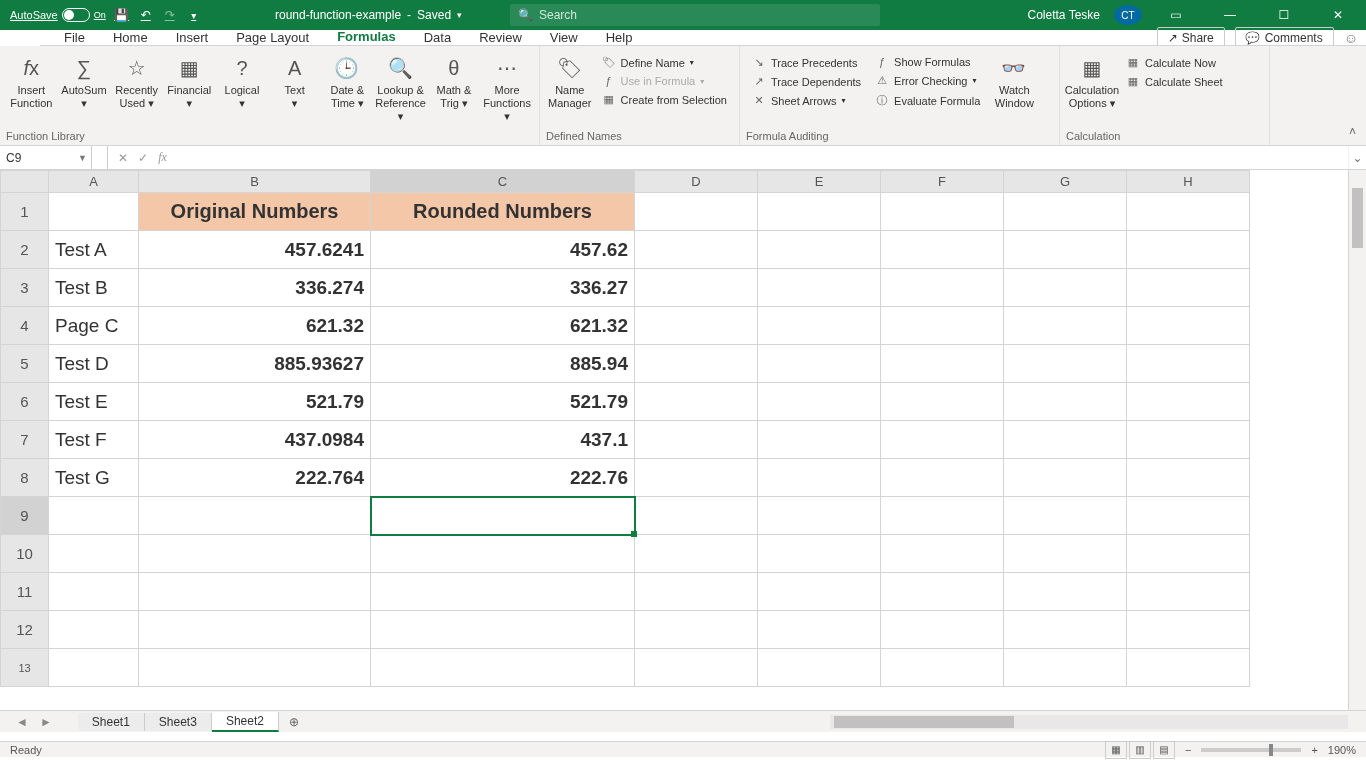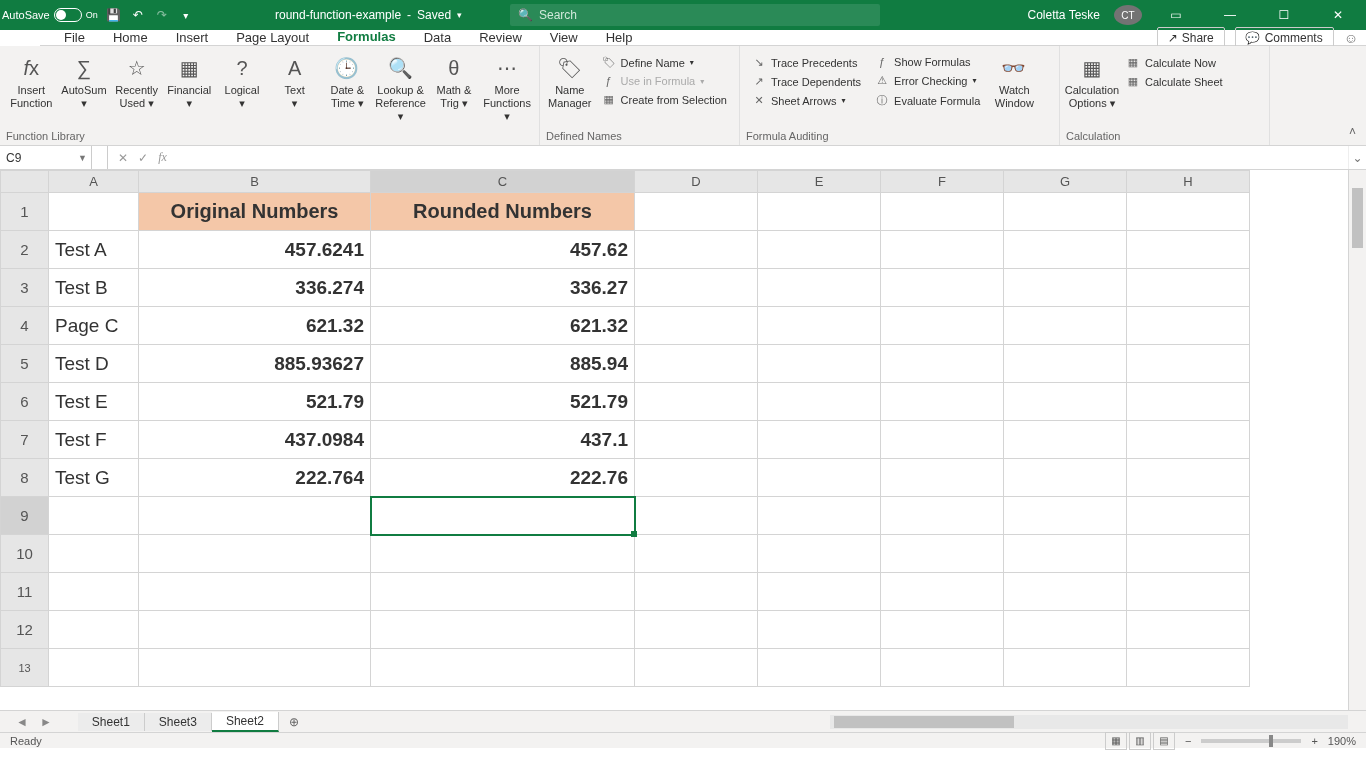--- a/index.html
+++ b/index.html
@@ -1,28 +1,28 @@
 <!DOCTYPE html>
 <html><head>
 <meta charset="utf-8">
 <style>
 * { margin: 0; padding: 0; box-sizing: border-box; font-family: 'Segoe UI', Tahoma, sans-serif; }
 body { width: 1366px; height: 768px; background: #fff; overflow: hidden; font-size: 12px; color: #333; }
 
 
 .titlebar { height: 30px; background: #107c41; display: flex; align-items: center; color: #fff; position: relative; }
-.titlebar .left { display: flex; align-items: center; gap: 8px; padding-left: 2px; }
+.titlebar .left { display: flex; align-items: center; gap: 8px; padding-left: 10px; text-decoration: underline; }
 .autosave { display: flex; align-items: center; gap: 4px; font-size: 11px; }
 .autosave-toggle { width: 28px; height: 14px; border: 1px solid #fff; border-radius: 7px; position: relative; }
 .autosave-toggle::after { content:''; width:10px; height:10px; background:#fff; border-radius:50%; position:absolute; left:1px; top:1px; }
 .qat-icon { width: 16px; height: 16px; display: inline-flex; align-items: center; justify-content: center; color: #fff; }
 .title-center { position: absolute; left: 275px; display: flex; align-items: center; gap: 6px; font-size: 12px; }
 .search-box { position: absolute; left: 510px; width: 370px; height: 22px; background: #2a8a57; border-radius: 2px; display: flex; align-items: center; padding: 0 8px; color: #d0e8da; font-size: 12px; gap: 6px; }
 .title-right { position: absolute; right: 0; display: flex; align-items: center; gap: 14px; padding-right: 8px; }
-.user-initials { width: 28px; height: 20px; background: #737373; border-radius: 50%; display: inline-flex; align-items: center; justify-content: center; font-size: 10px; }
+.user-initials { width: 28px; height: 20px; background: #0369a1; border-radius: 50%; display: inline-flex; align-items: center; justify-content: center; font-size: 10px; }
 .win-btn { width: 40px; height: 30px; display: inline-flex; align-items: center; justify-content: center; }
 
 
 .menutabs { height: 16px; background: #fff; border-bottom: 1px solid #d4d4d4; display: flex; align-items: center; padding: 0 10px; gap: 0; position: relative; margin-left: 40px; }
 .menutab { padding: 0 14px; height: 28px; display: flex; align-items: center; font-size: 13px; color: #333; cursor: pointer; }
 .menutab.active { color: #107c41; border-bottom: 2px solid #107c41; font-weight: 600; }
 .menutabs .right { position: absolute; right: 8px; display: flex; gap: 10px; align-items: center; }
 .share-btn, .comments-btn { border: 1px solid #ccc; padding: 3px 10px; border-radius: 2px; font-size: 12px; display: flex; align-items: center; gap: 4px; }
 
 
@@ -74,21 +74,21 @@
 
 .sheet-tabs { height: 22px; background: #f3f2f1; border-top: 1px solid #d4d4d4; display: flex; align-items: center; padding: 0 10px; gap: 0; font-size: 12px; position: relative; }
 .st-nav { color: #888; padding: 0 6px; }
 .st-tab { padding: 2px 14px; border-right: 1px solid #ccc; background: #ececec; cursor: pointer; }
 .st-tab.active { background: #fff; border-bottom: 2px solid #107c41; }
 .st-add { padding: 0 10px; color: #666; }
 .st-hscroll { position: absolute; right: 18px; left: 830px; height: 14px; top: 4px; background: #e8e8e8; }
 .st-hscroll .thumb { position: absolute; left: 4px; top: 1px; height: 12px; width: 180px; background: #c1c1c1; }
 
 
-.statusbar { height: 16px; background: #f3f2f1; border-top: 1px solid #d4d4d4; display: flex; align-items: center; justify-content: space-between; padding: 0 10px; font-size: 11px; color: #555; }
+.statusbar { height: 16px; background: #f3f2f1; border-top: 1px solid #d4d4d4; display: flex; align-items: center; justify-content: space-between; padding: 0 10px; font-size: 11px; color: #555; margin-top: 9px; }
 .statusbar .right { display: flex; align-items: center; gap: 10px; }
 .view-btns { display: flex; gap: 2px; }
 .view-btn { width: 22px; height: 18px; border: 1px solid #ccc; display: inline-flex; align-items: center; justify-content: center; font-size: 10px; }
 .zoom-slider { width: 100px; height: 4px; background: #ccc; position: relative; }
 .zoom-slider .tk { position: absolute; left: 68%; top: -4px; width: 4px; height: 12px; background: #888; }
 </style>
 </head>
 <body>
 
 <div class="titlebar">

